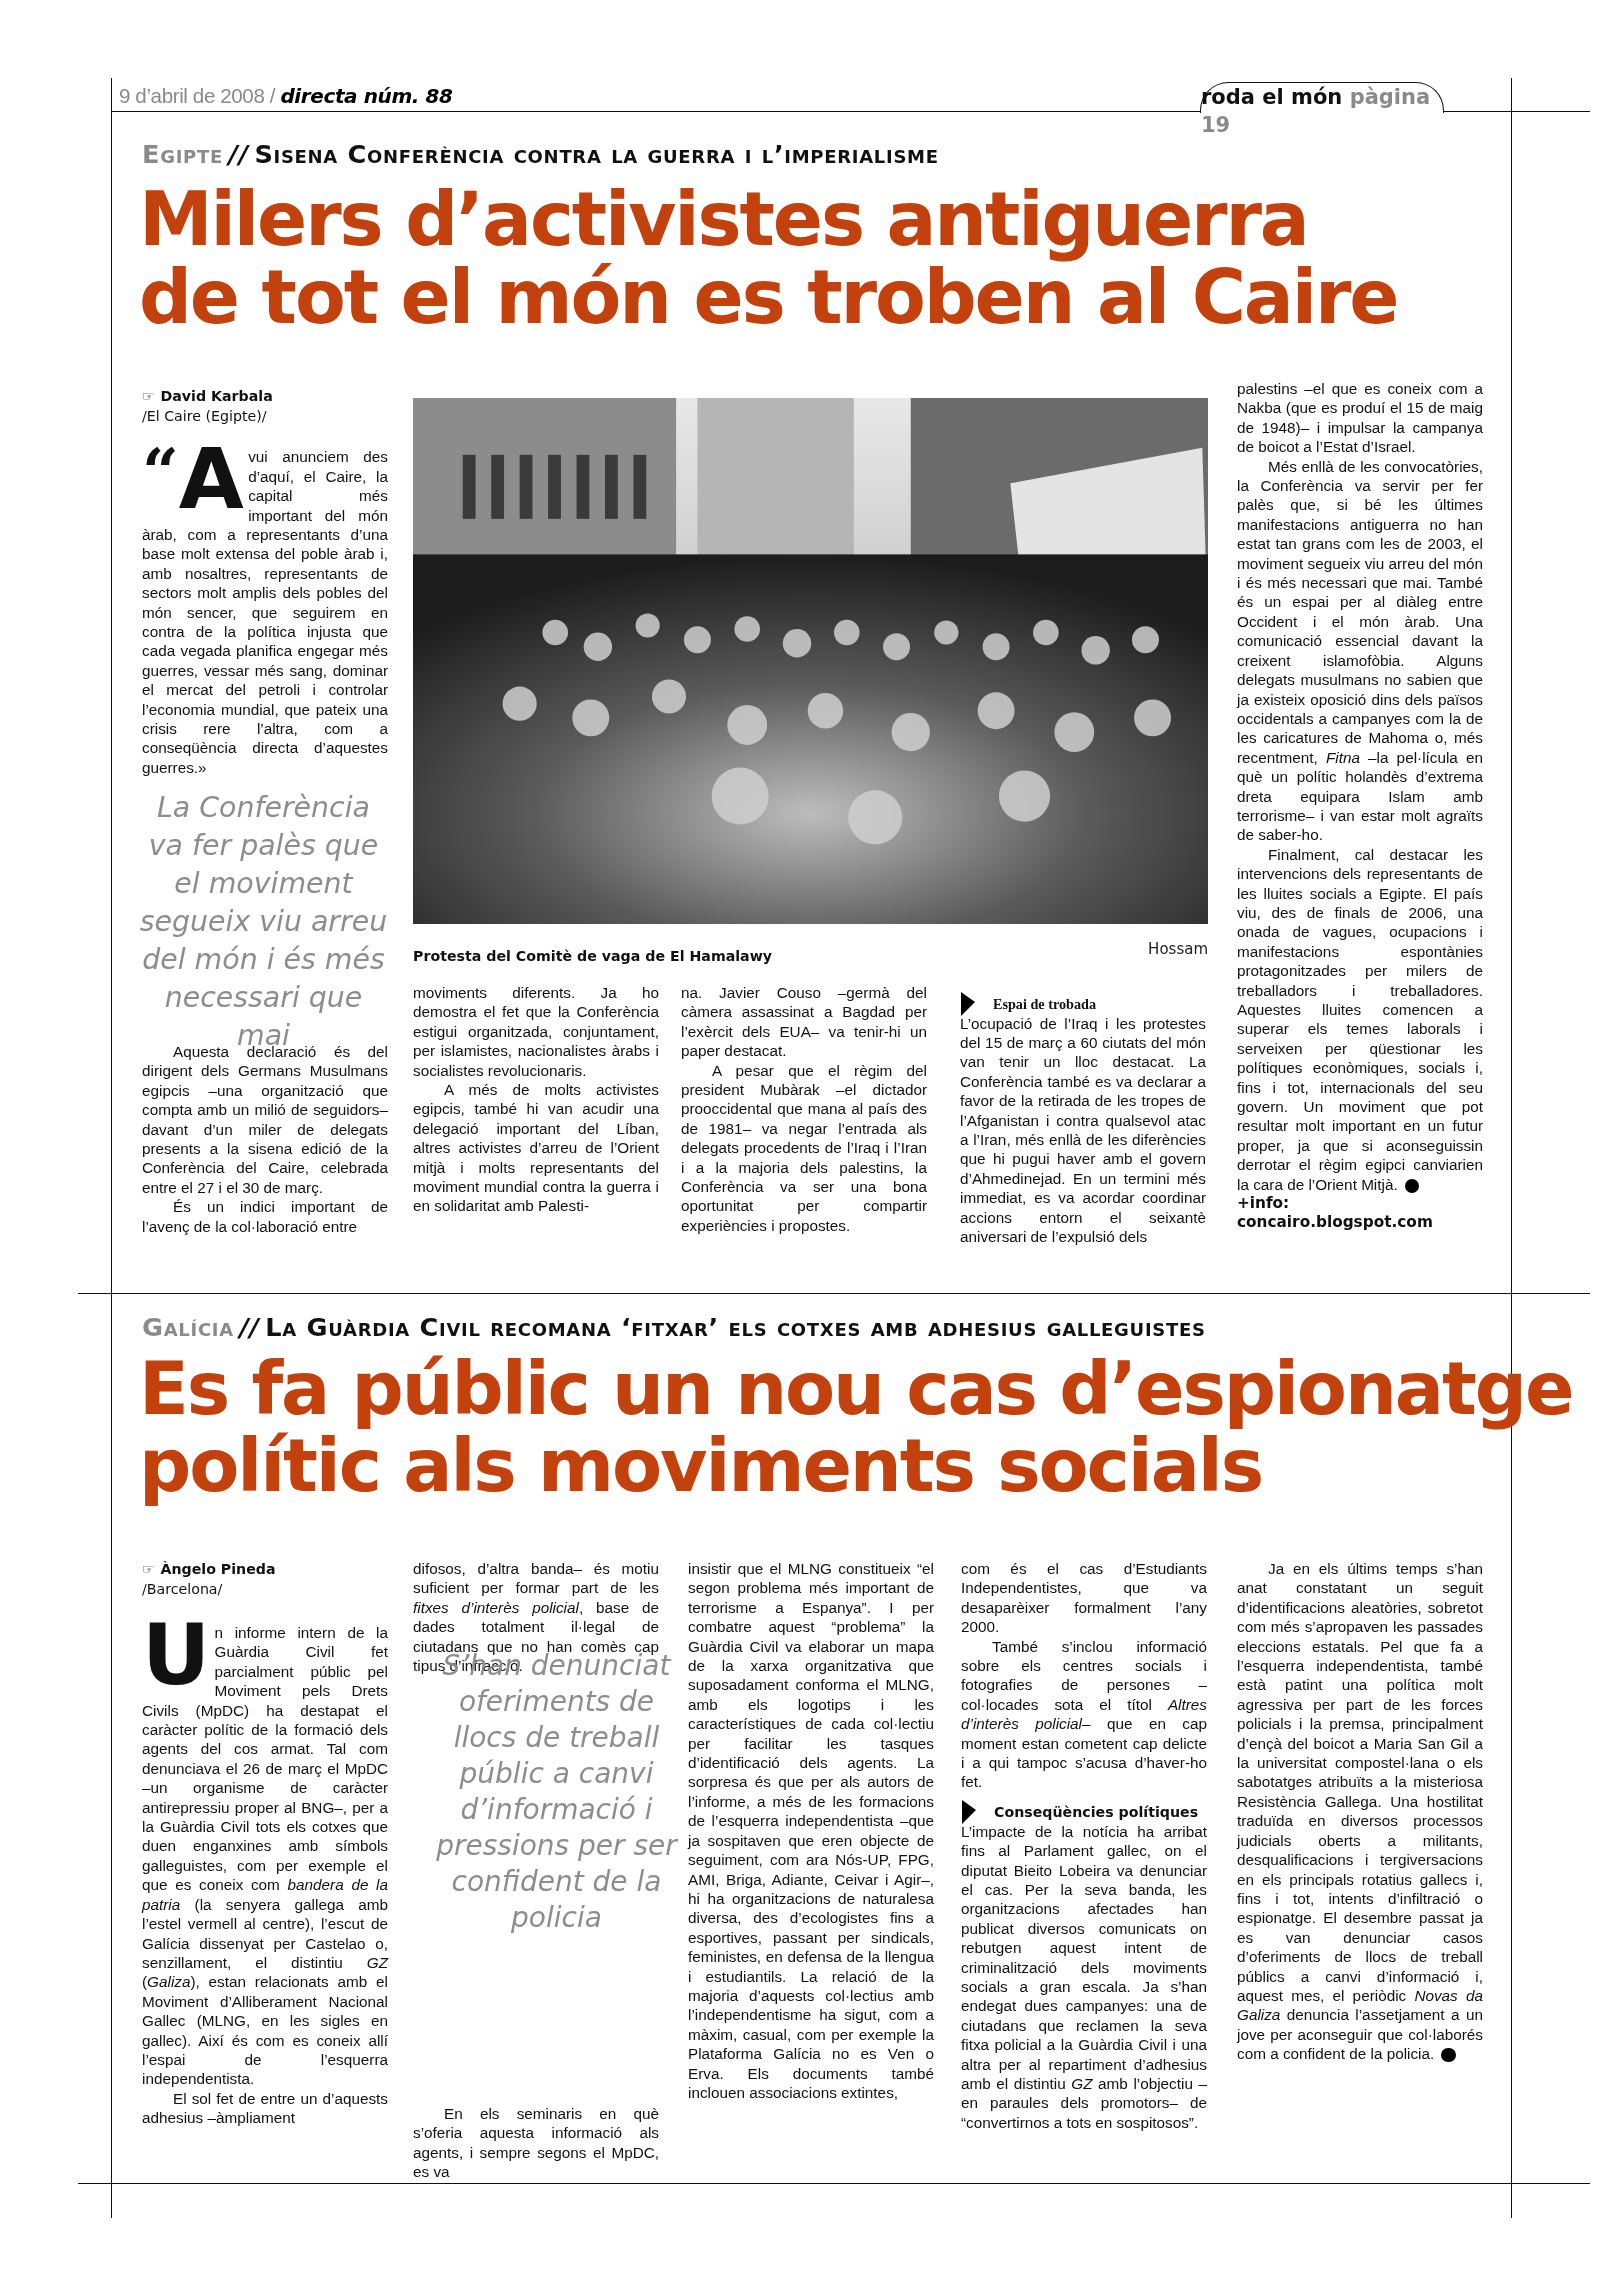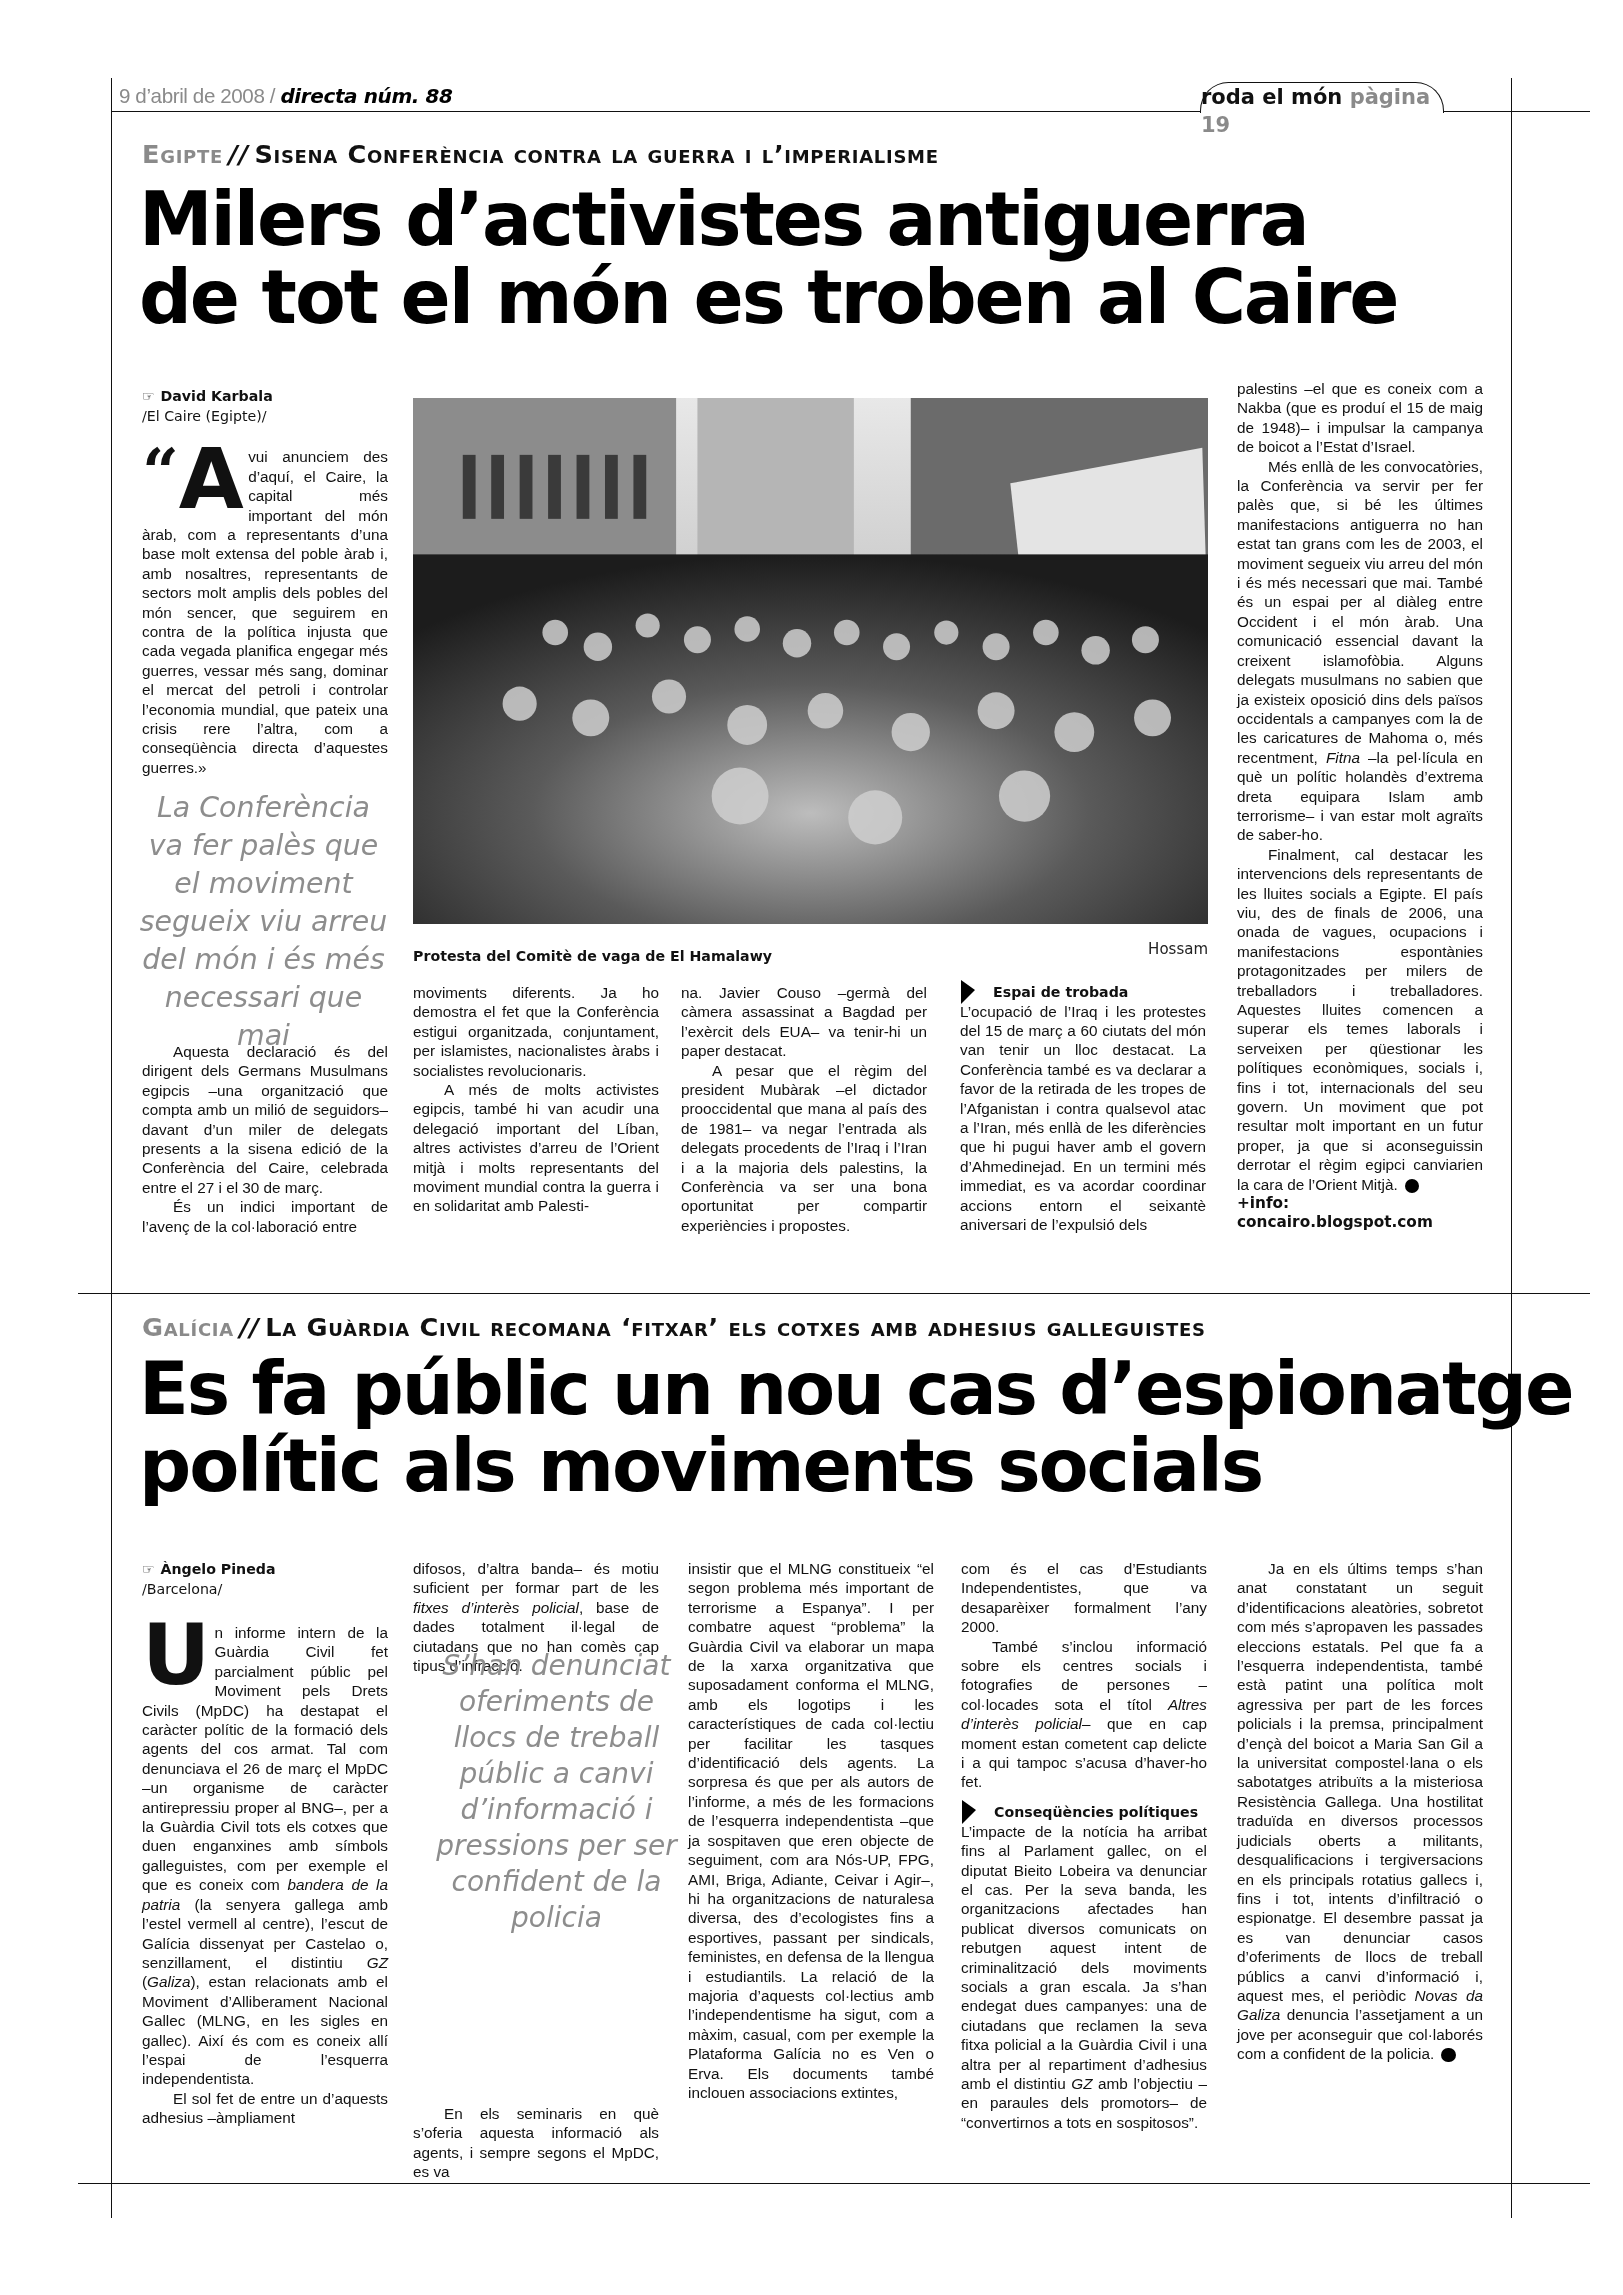--- a/index.html
+++ b/index.html
@@ -12,21 +12,21 @@
   
   .folio-left { position: absolute; left: 119px; top: 84px; font-size: 20.6px; color: #8a8a8a; font-family: "Liberation Sans", sans-serif; letter-spacing: -0.4px; text-align: center; }
   .folio-left .issue { color: #000; font-weight: bold; font-style: italic; font-family: "DejaVu Sans", sans-serif; font-size: 20px; }
   .folio-tab { position: absolute; left: 1200px; top: 82px; width: 242px; height: 30px; border: 1.4px solid #111; border-bottom: none; border-radius: 28.4px 28.4px 0 0; text-align: left; font-size: 21px; font-weight: bold; font-family: "DejaVu Sans", sans-serif; line-height: 28.4px; background: #fff; }
   .folio-tab .pg { color: #8a8a8a; }
 
   
   .kicker { position: absolute; left: 142px; font-family: "DejaVu Sans", sans-serif; font-weight: bold; font-variant: small-caps; font-size: 25.6px; letter-spacing: 0.7px; white-space: nowrap; }
   .kicker .cat { color: #8a8a8a; }
   .kicker .sep { color: #111; font-style: italic; margin: 0 5.7px; }
-  .headline { position: absolute; left: 139px; font-family: "DejaVu Sans", sans-serif; font-weight: bold; color: #000000; letter-spacing: -2.1px; line-height: 1.05; }
+  .headline { position: absolute; left: 139px; font-family: "DejaVu Sans", sans-serif; font-weight: bold; color: #c2410c; letter-spacing: -2.1px; line-height: 1.05; }
 
   
   .col { position: absolute; font-family: "Liberation Sans", sans-serif; font-size: 15.3px; line-height: 19.4px; text-align: justify; hyphens: manual; }
   .col p { margin: 0; text-indent: 31px; }
   .col p.noindent { text-indent: 0; }
   .byline { font-family: "DejaVu Sans", sans-serif; font-size: 14.2px; line-height: 20px; }
   .byline .name { font-weight: bold; }
   .hand-icon { display: inline-block; font-size: 14.2px; margin-right: 5.7px; color: #111; }
 
   .quote-open { float: left; font-family: "DejaVu Serif", serif; font-weight: bold; font-size: 64px; line-height: 50px; margin-right: 0px; }
@@ -150,21 +150,21 @@
   <p class="noindent">moviments diferents. Ja ho demostra el fet que la Conferència estigui organitzada, conjuntament, per islamistes, nacionalistes àrabs i socialistes revolucionaris.</p>
   <p>A més de molts activistes egipcis, també hi van acudir una delegació important del Líban, altres activistes d’arreu de l’Orient mitjà i molts representants del moviment mundial contra la guerra i en solidaritat amb Palesti-</p>
 </div>
 
 <div class="col" style="left:681px; top:983px; width:246px;">
   <p class="noindent">na. Javier Couso –germà del càmera assassinat a Bagdad per l’exèrcit dels EUA– va tenir-hi un paper destacat.</p>
   <p>A pesar que el règim del president Mubàrak –el dictador prooccidental que mana al país des de 1981– va negar l’entrada als delegats procedents de l’Iraq i l’Iran i a la majoria dels palestins, la Conferència va ser una bona oportunitat per compartir experiències i propostes.</p>
 </div>
 
 <div class="col" style="left:960px; top:983px; width:246px;">
-  <div class="subhead" style="margin-top:0;"><span class="tri"></span><span>Espai de trobada</span></div>
+  <div class="subhead" style="margin-top:12px;font-family:Liberation Serif, serif;"><span class="tri"></span><span>Espai de trobada</span></div>
   <p class="noindent">L’ocupació de l’Iraq i les protestes del 15 de març a 60 ciutats del món van tenir un lloc destacat. La Conferència també es va declarar a favor de la retirada de les tropes de l’Afganistan i contra qualsevol atac a l’Iran, més enllà de les diferències que hi pugui haver amb el govern d’Ahmedinejad. En un termini més immediat, es va acordar coordinar accions entorn el seixantè aniversari de l’expulsió dels</p>
 </div>
 
 <div class="col" style="left:1237px; top:379px; width:246px;">
   <p class="noindent">palestins –el que es coneix com a Nakba (que es produí el 15 de maig de 1948)– i impulsar la campanya de boicot a l’Estat d’Israel.</p>
   <p><span>Més enllà de les convocatòries, la Conferència va servir per fer palès que, si bé les últimes manifestacions antiguerra no han estat tan grans com les de 2003, el moviment segueix viu arreu del món i és més necessari que mai. També és un espai per al diàleg entre Occident i el món àrab. Una comunicació essencial davant la creixent islamofòbia. Alguns delegats musulmans no sabien que ja existeix oposició dins dels països occidentals a campanyes com la de les caricatures de Mahoma o, més recentment, </span><em>Fitna</em><span> –la pel·lícula en què un polític holandès d’extrema dreta equipara Islam amb terrorisme– i van estar molt agraïts de saber-ho.</span></p>
   <p><span>Finalment, cal destacar les intervencions dels representants de les lluites socials a Egipte. El país viu, des de finals de 2006, una onada de vagues, ocupacions i manifestacions espontànies protagonitzades per milers de treballadors i treballadores. Aquestes lluites comencen a superar els temes laborals i serveixen per qüestionar les polítiques econòmiques, socials i, fins i tot, internacionals del seu govern. Un moviment que pot resultar molt important en un futur proper, ja que si aconseguissin derrotar el règim egipci canviarien la cara de l’Orient Mitjà.</span><span class="end-mark">d</span></p>
   <div class="info">+info: concairo.blogspot.com</div>
 </div>
 

